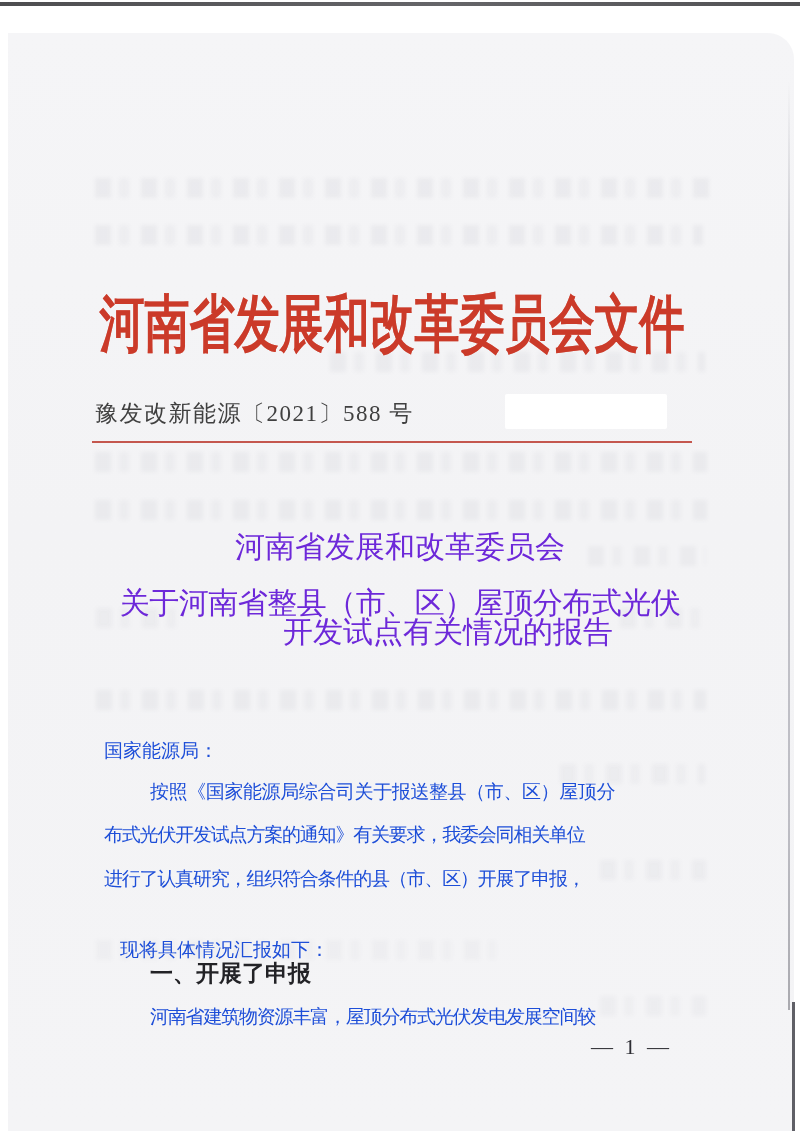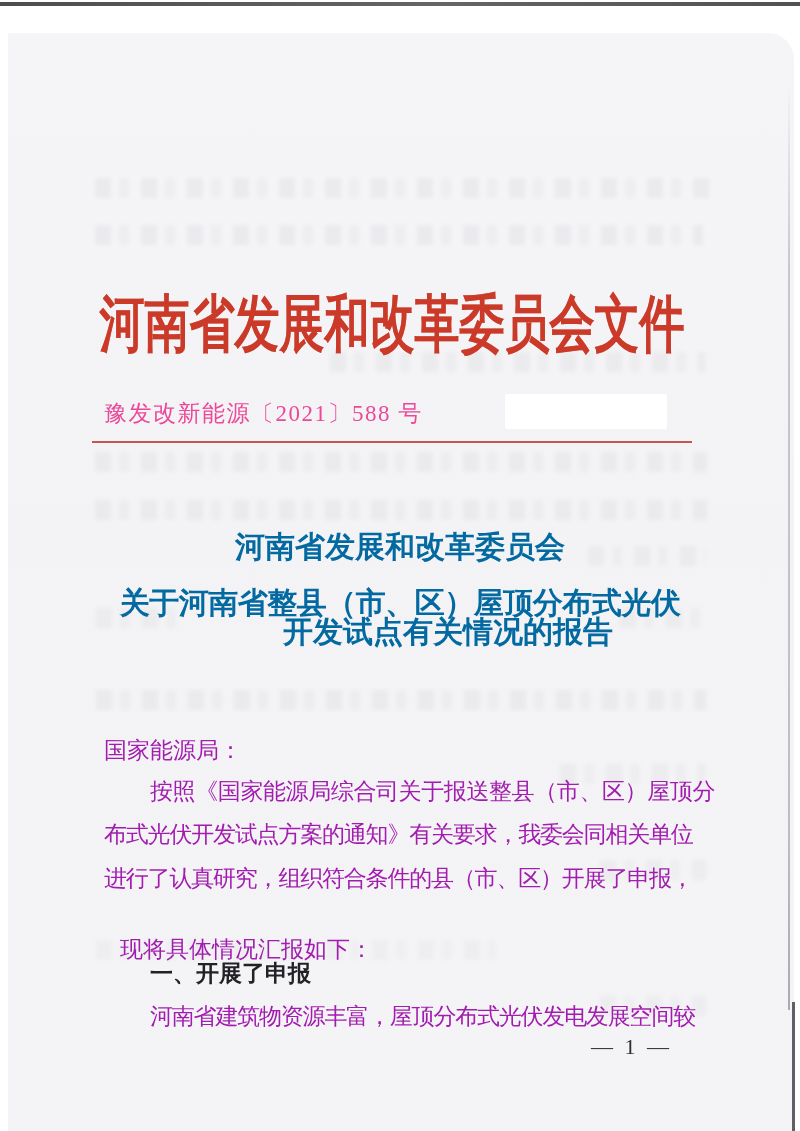--- a/index.html
+++ b/index.html
@@ -40,42 +40,42 @@
   
   .banner{
     position:absolute;left:0;top:283px;width:784px;
     text-align:center;
     font-size:45px;font-weight:bold;color:#cb3a29;
     letter-spacing:0px;white-space:nowrap;
     transform:scaleY(1.38);transform-origin:center top;
     text-shadow:0 0 .5px rgba(203,58,41,.6);
   }
   .doc-number{
-    position:absolute;left:104px;top:398px;
-    font-size:23px;color:#ec4899;letter-spacing:1.5px;white-space:nowrap;
+    position:absolute;left:95px;top:398px;
+    font-size:23px;color:#404040;letter-spacing:1.5px;white-space:nowrap;
   }
   .redaction-box{
     position:absolute;left:505px;top:394px;width:162px;height:35px;
     background:#ffffff;border-radius:2px;
   }
   .red-divider{
     position:absolute;left:92px;top:441px;width:600px;height:2px;
     background:#c4574e;
   }
   .title-line{
     position:absolute;left:0;width:800px;text-align:center;
-    font-size:30px;font-weight:bold;color:#0369a1;
+    font-size:30px;font-weight:normal;color:#6d28d9;
     letter-spacing:0px;white-space:nowrap;line-height:40px;
   }
   .t1{top:527px;}
   .t2{top:583px;letter-spacing:-.5px;text-align:center;}
   .t3{top:612px;padding-left:48px;}
   .body-line{
     position:absolute;left:104px;width:592px;height:44px;line-height:44px;
-    font-size:23px;color:#a21caf;white-space:nowrap;
+    font-size:19px;color:#1d4ed8;white-space:nowrap;
   }
   .indent{text-indent:46px;}
   .ls-tight{letter-spacing:-1.2px;}
   .ls-snug{letter-spacing:-0.4px;}
   .b0{top:729px;}
   .b1{top:770px;}
   .b2{top:814px;font-family:Liberation Mono, monospace;}
   .b3{top:857px;}
   .b4{top:928px;margin-left:16px;}
   .b5{top:951px;font-family:"Liberation Sans","DejaVu Sans",sans-serif;font-weight:bold;color:#222226;font-size:23px;}

